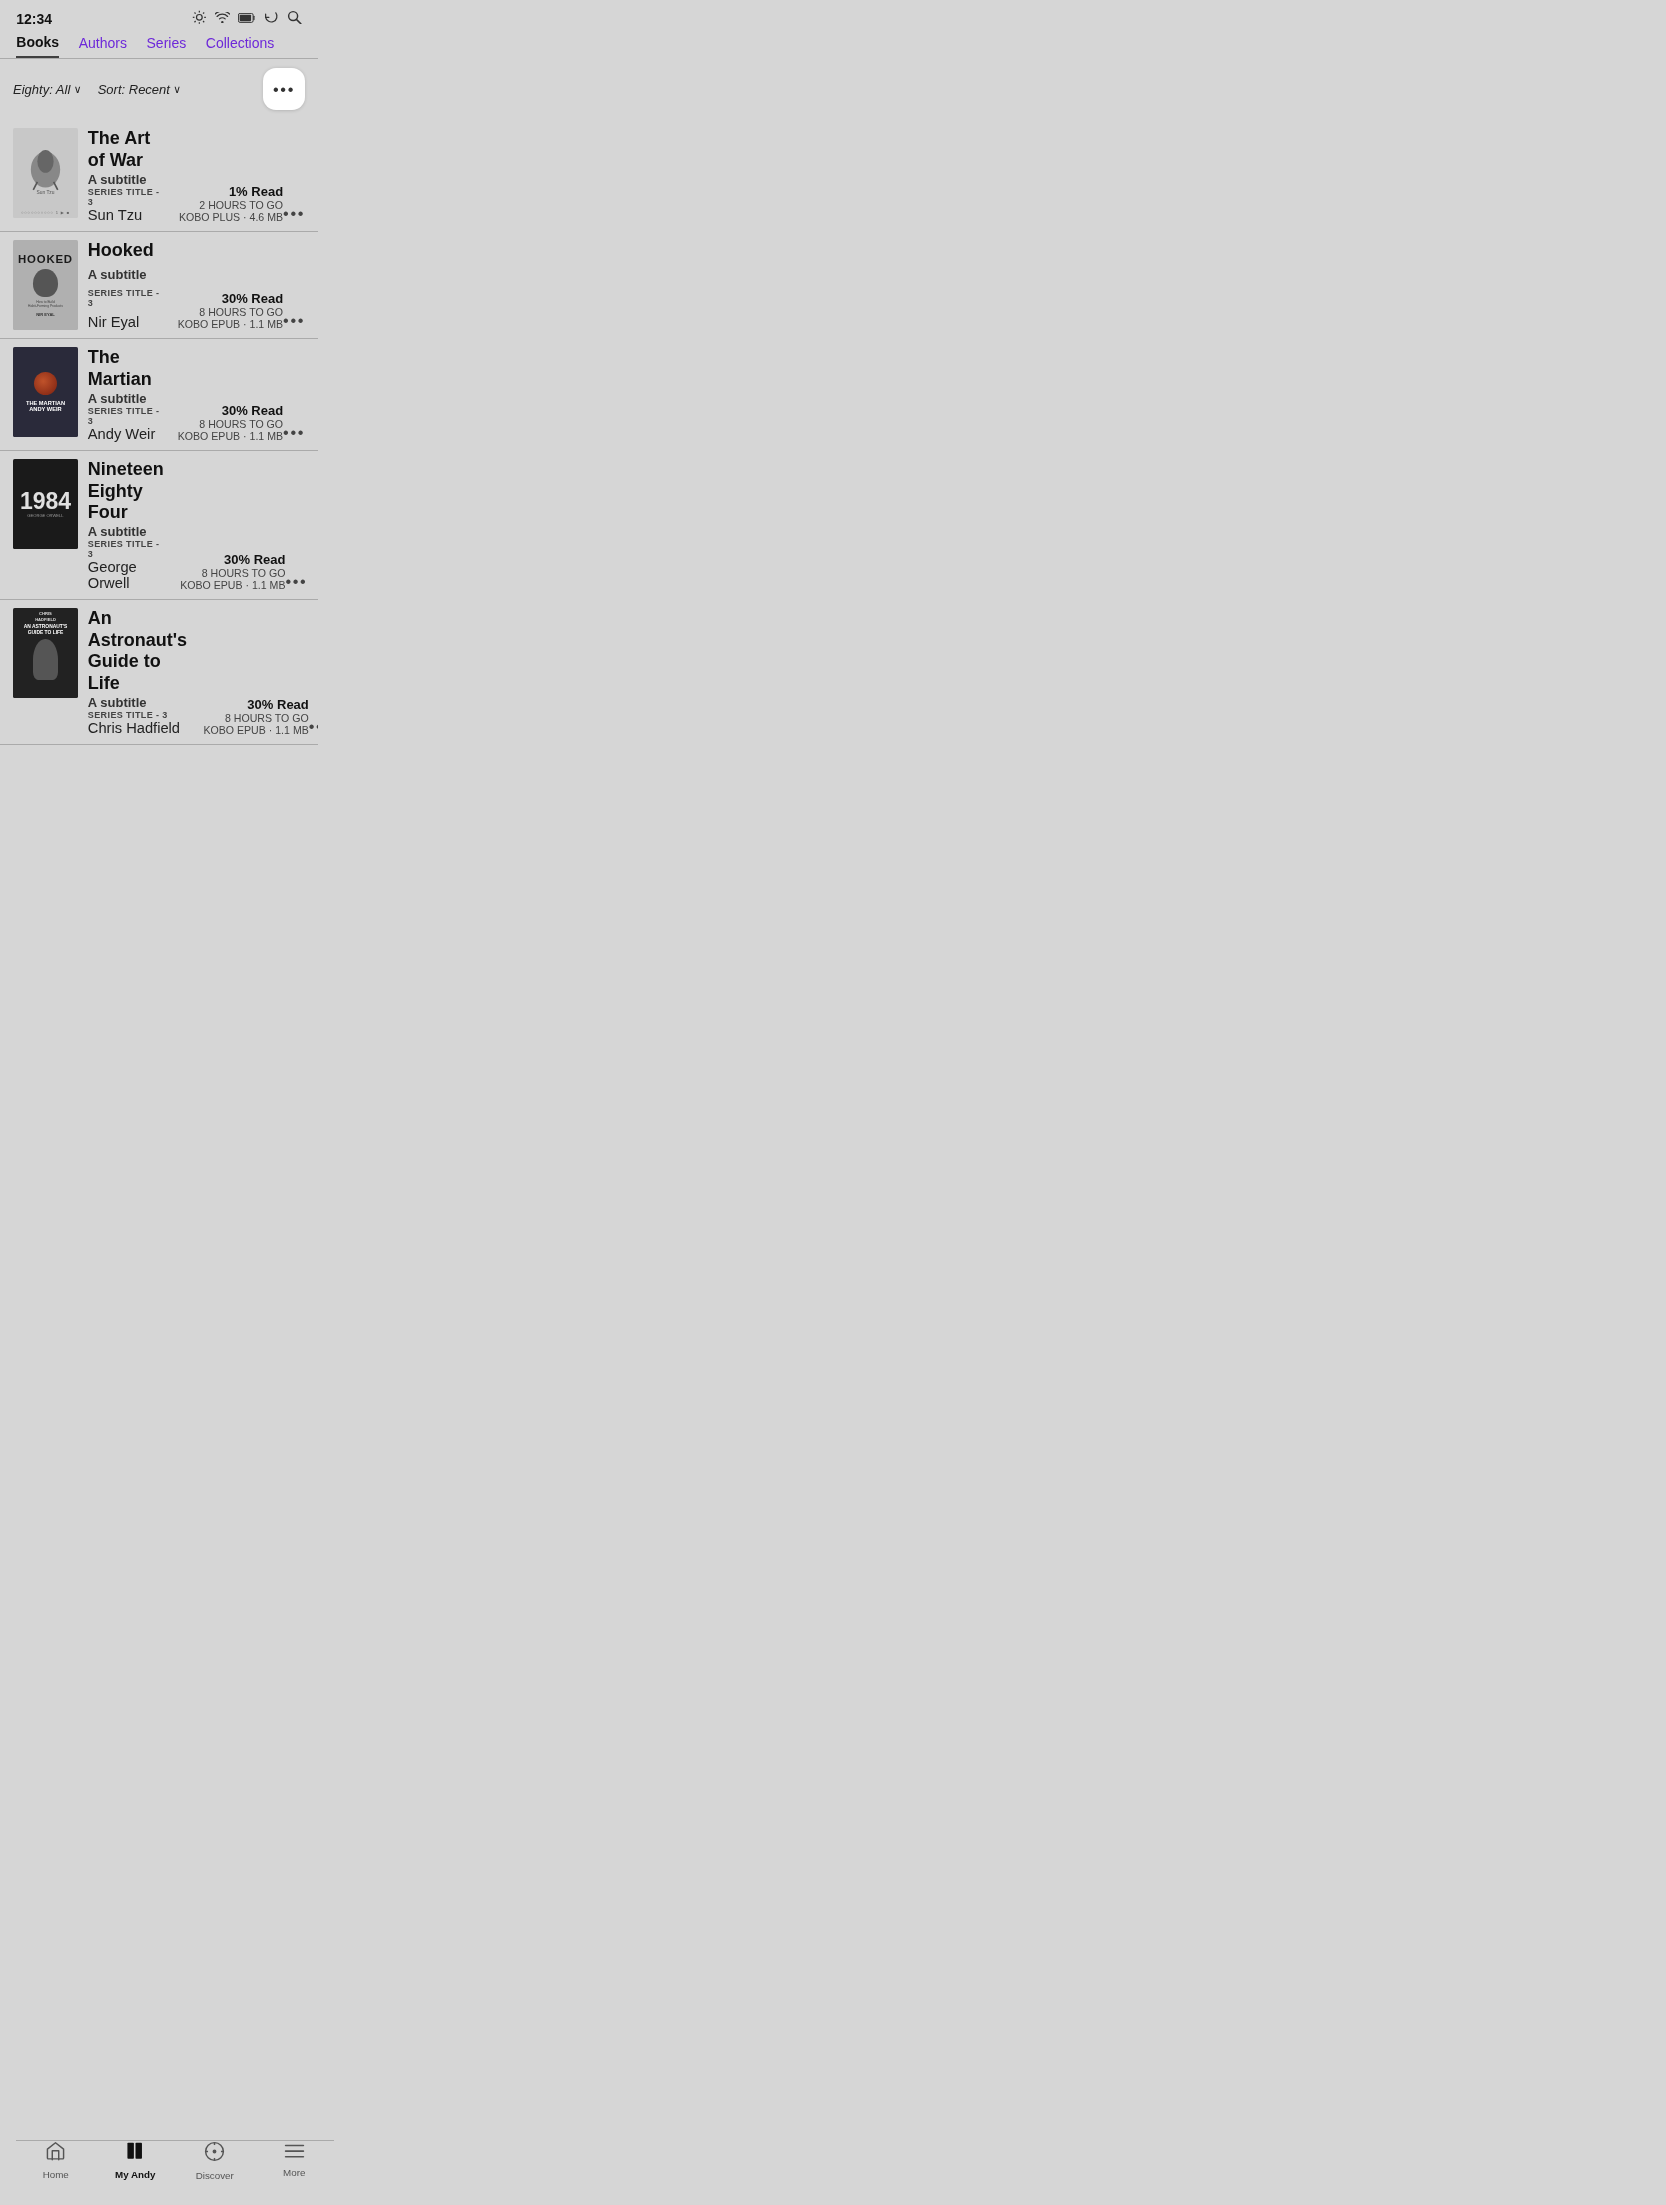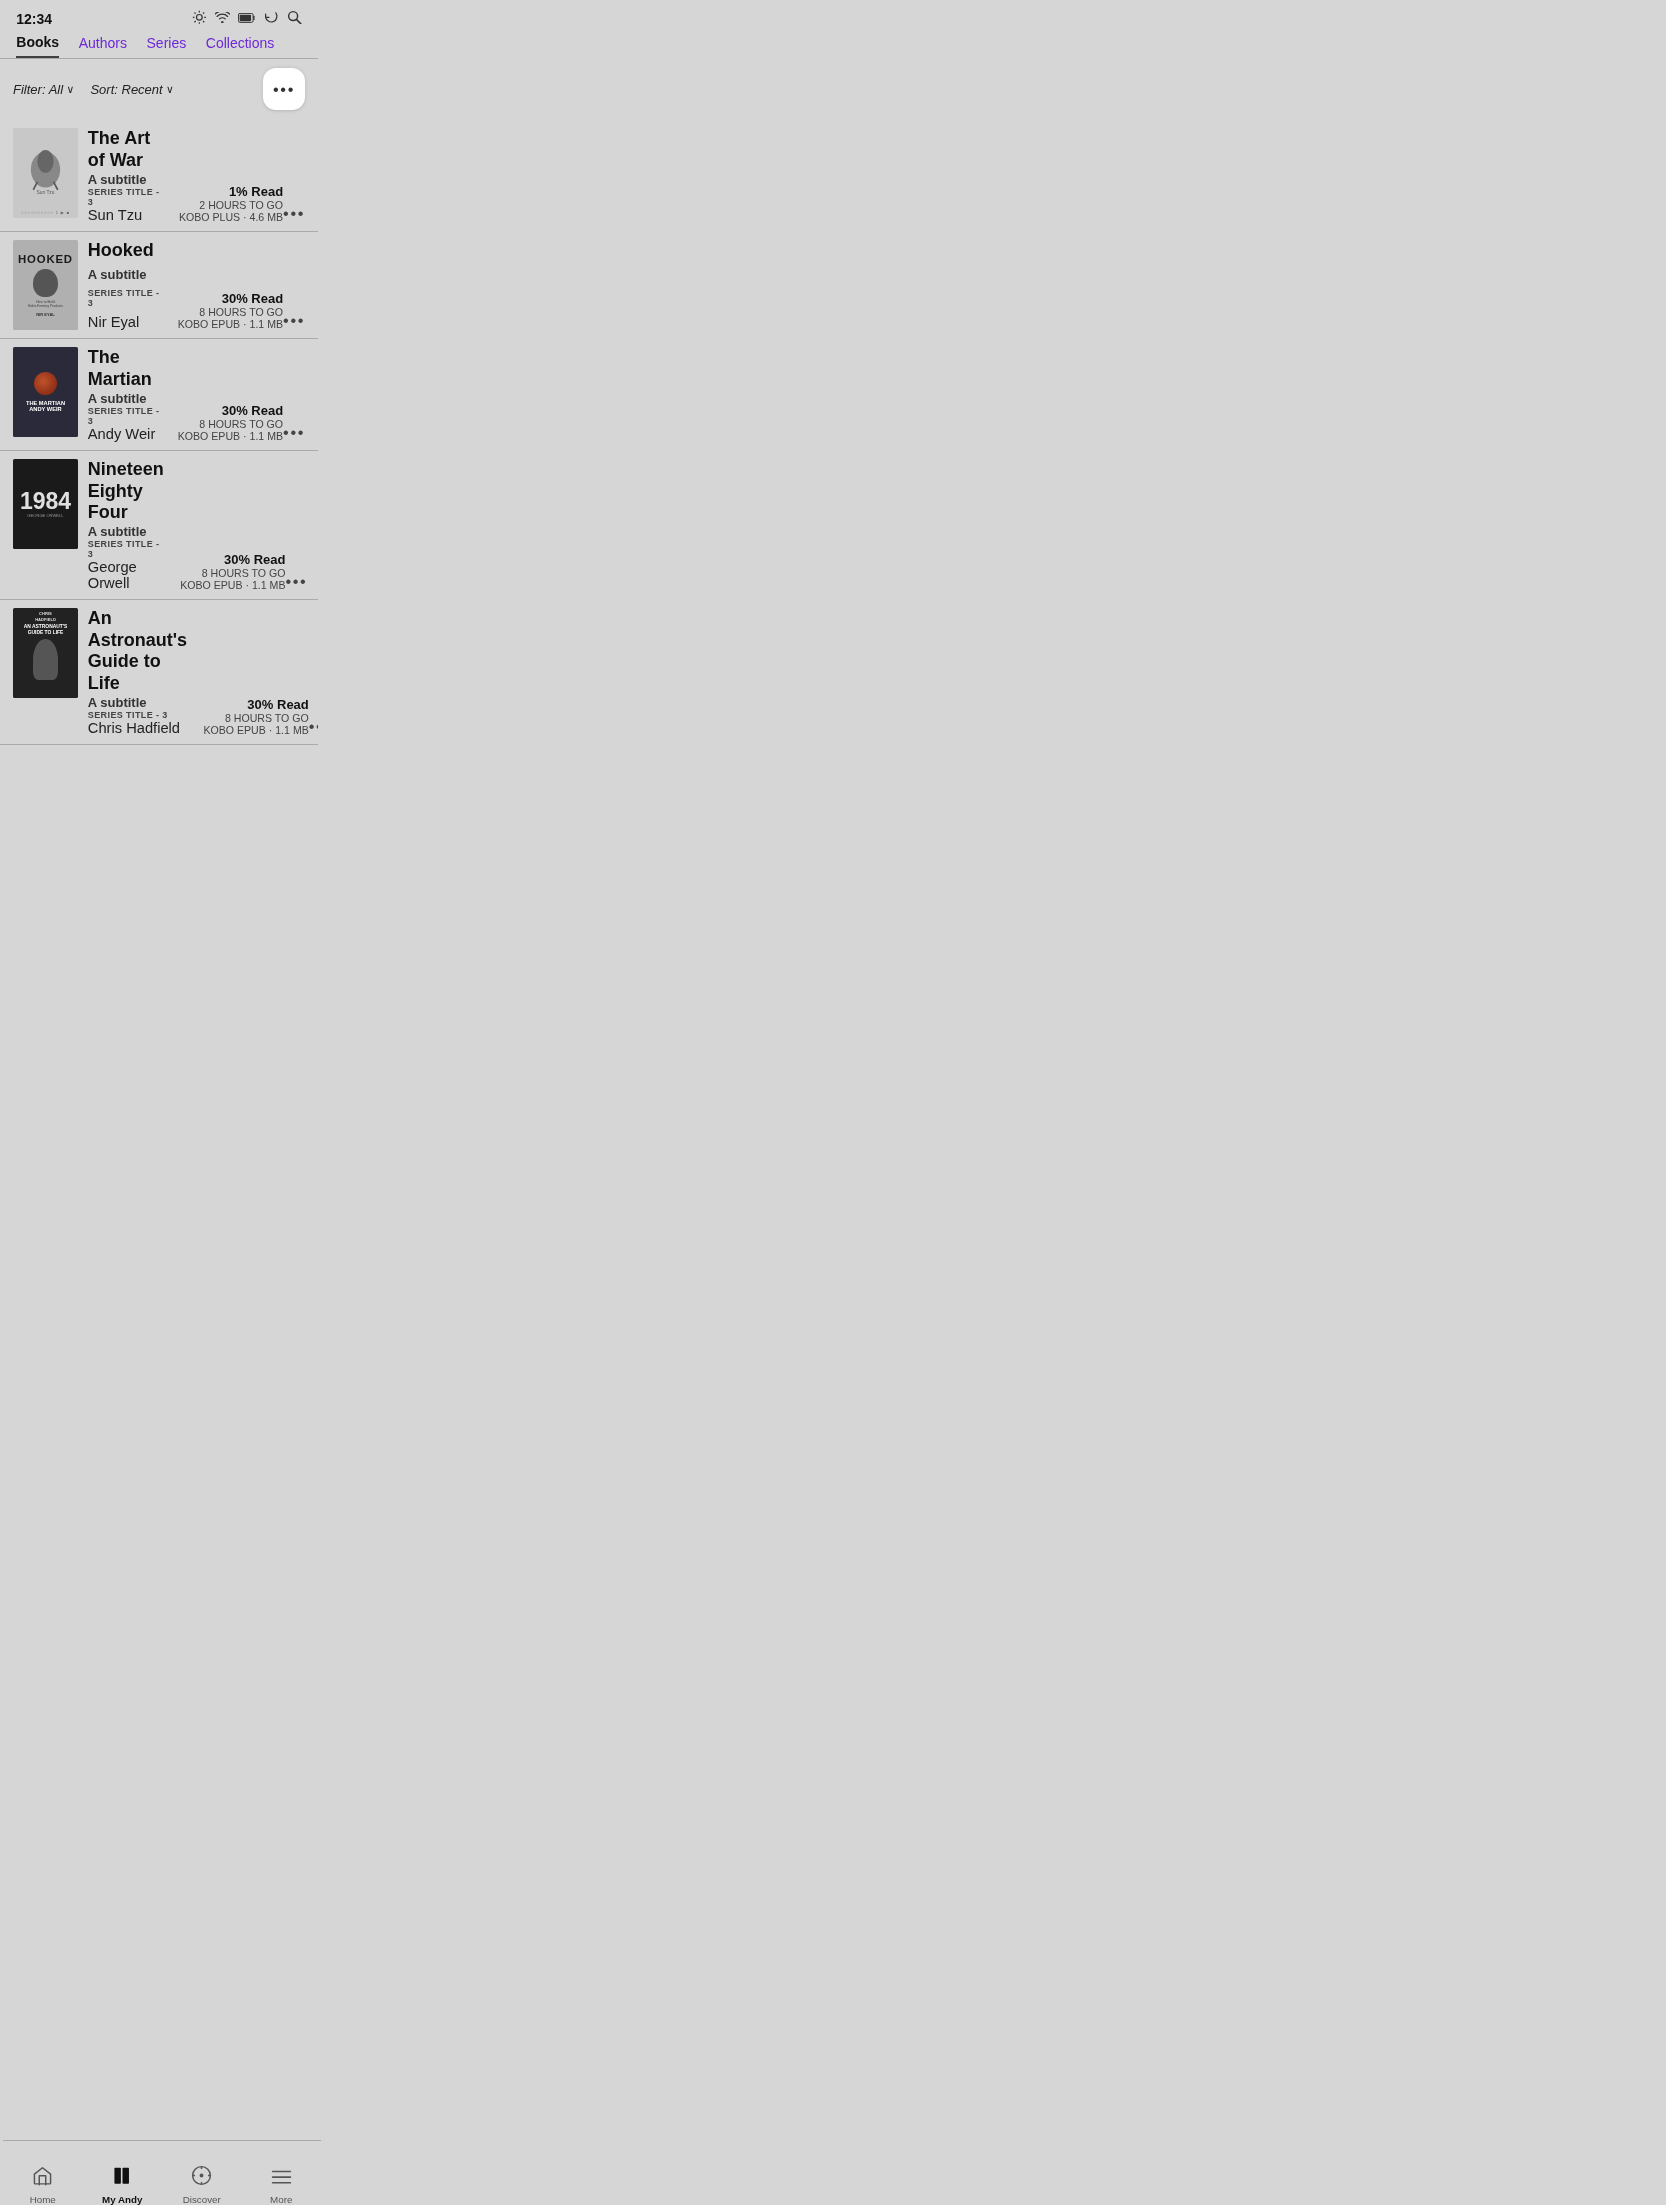--- a/index.html
+++ b/index.html
@@ -322,27 +322,27 @@
       color: #444;
       letter-spacing: 1.6px;
       cursor: pointer;
       align-self: flex-end;
     }
 
     
     .bottom-nav {
       position: fixed;
       bottom: 0;
-      left: 3px;
+      left: 16px;
       width: 318px;
       height: 65px;
       background: #d6d6d6;
       border-top: 0.8px solid #aaa;
       display: flex;
-      align-items: flex-end;
+      align-items: flex-start;
       justify-content: space-around;
       margin-top: 32px;
     }
     .nav-item {
       display: flex;
       flex-direction: column;
       align-items: center;
       gap: 3.3px;
       cursor: pointer;
       min-width: 57px;
@@ -425,21 +425,21 @@
 <div class="tabs">
   <div class="tab active">Books</div>
   <div class="tab">Authors</div>
   <div class="tab">Series</div>
   <div class="tab">Collections</div>
 </div>
 
 <div class="filter-bar">
   <div class="filter-group">
     <div class="filter-btn">
-      <span>Filter: All</span>
+      <span>Eighty: All</span>
       <span class="chevron">∨</span>
     </div>
     <div class="filter-btn">
       <span>Sort: Recent</span>
       <span class="chevron">∨</span>
     </div>
   </div>
   <div class="more-btn">
     <span class="dots">•••</span>
   </div>

